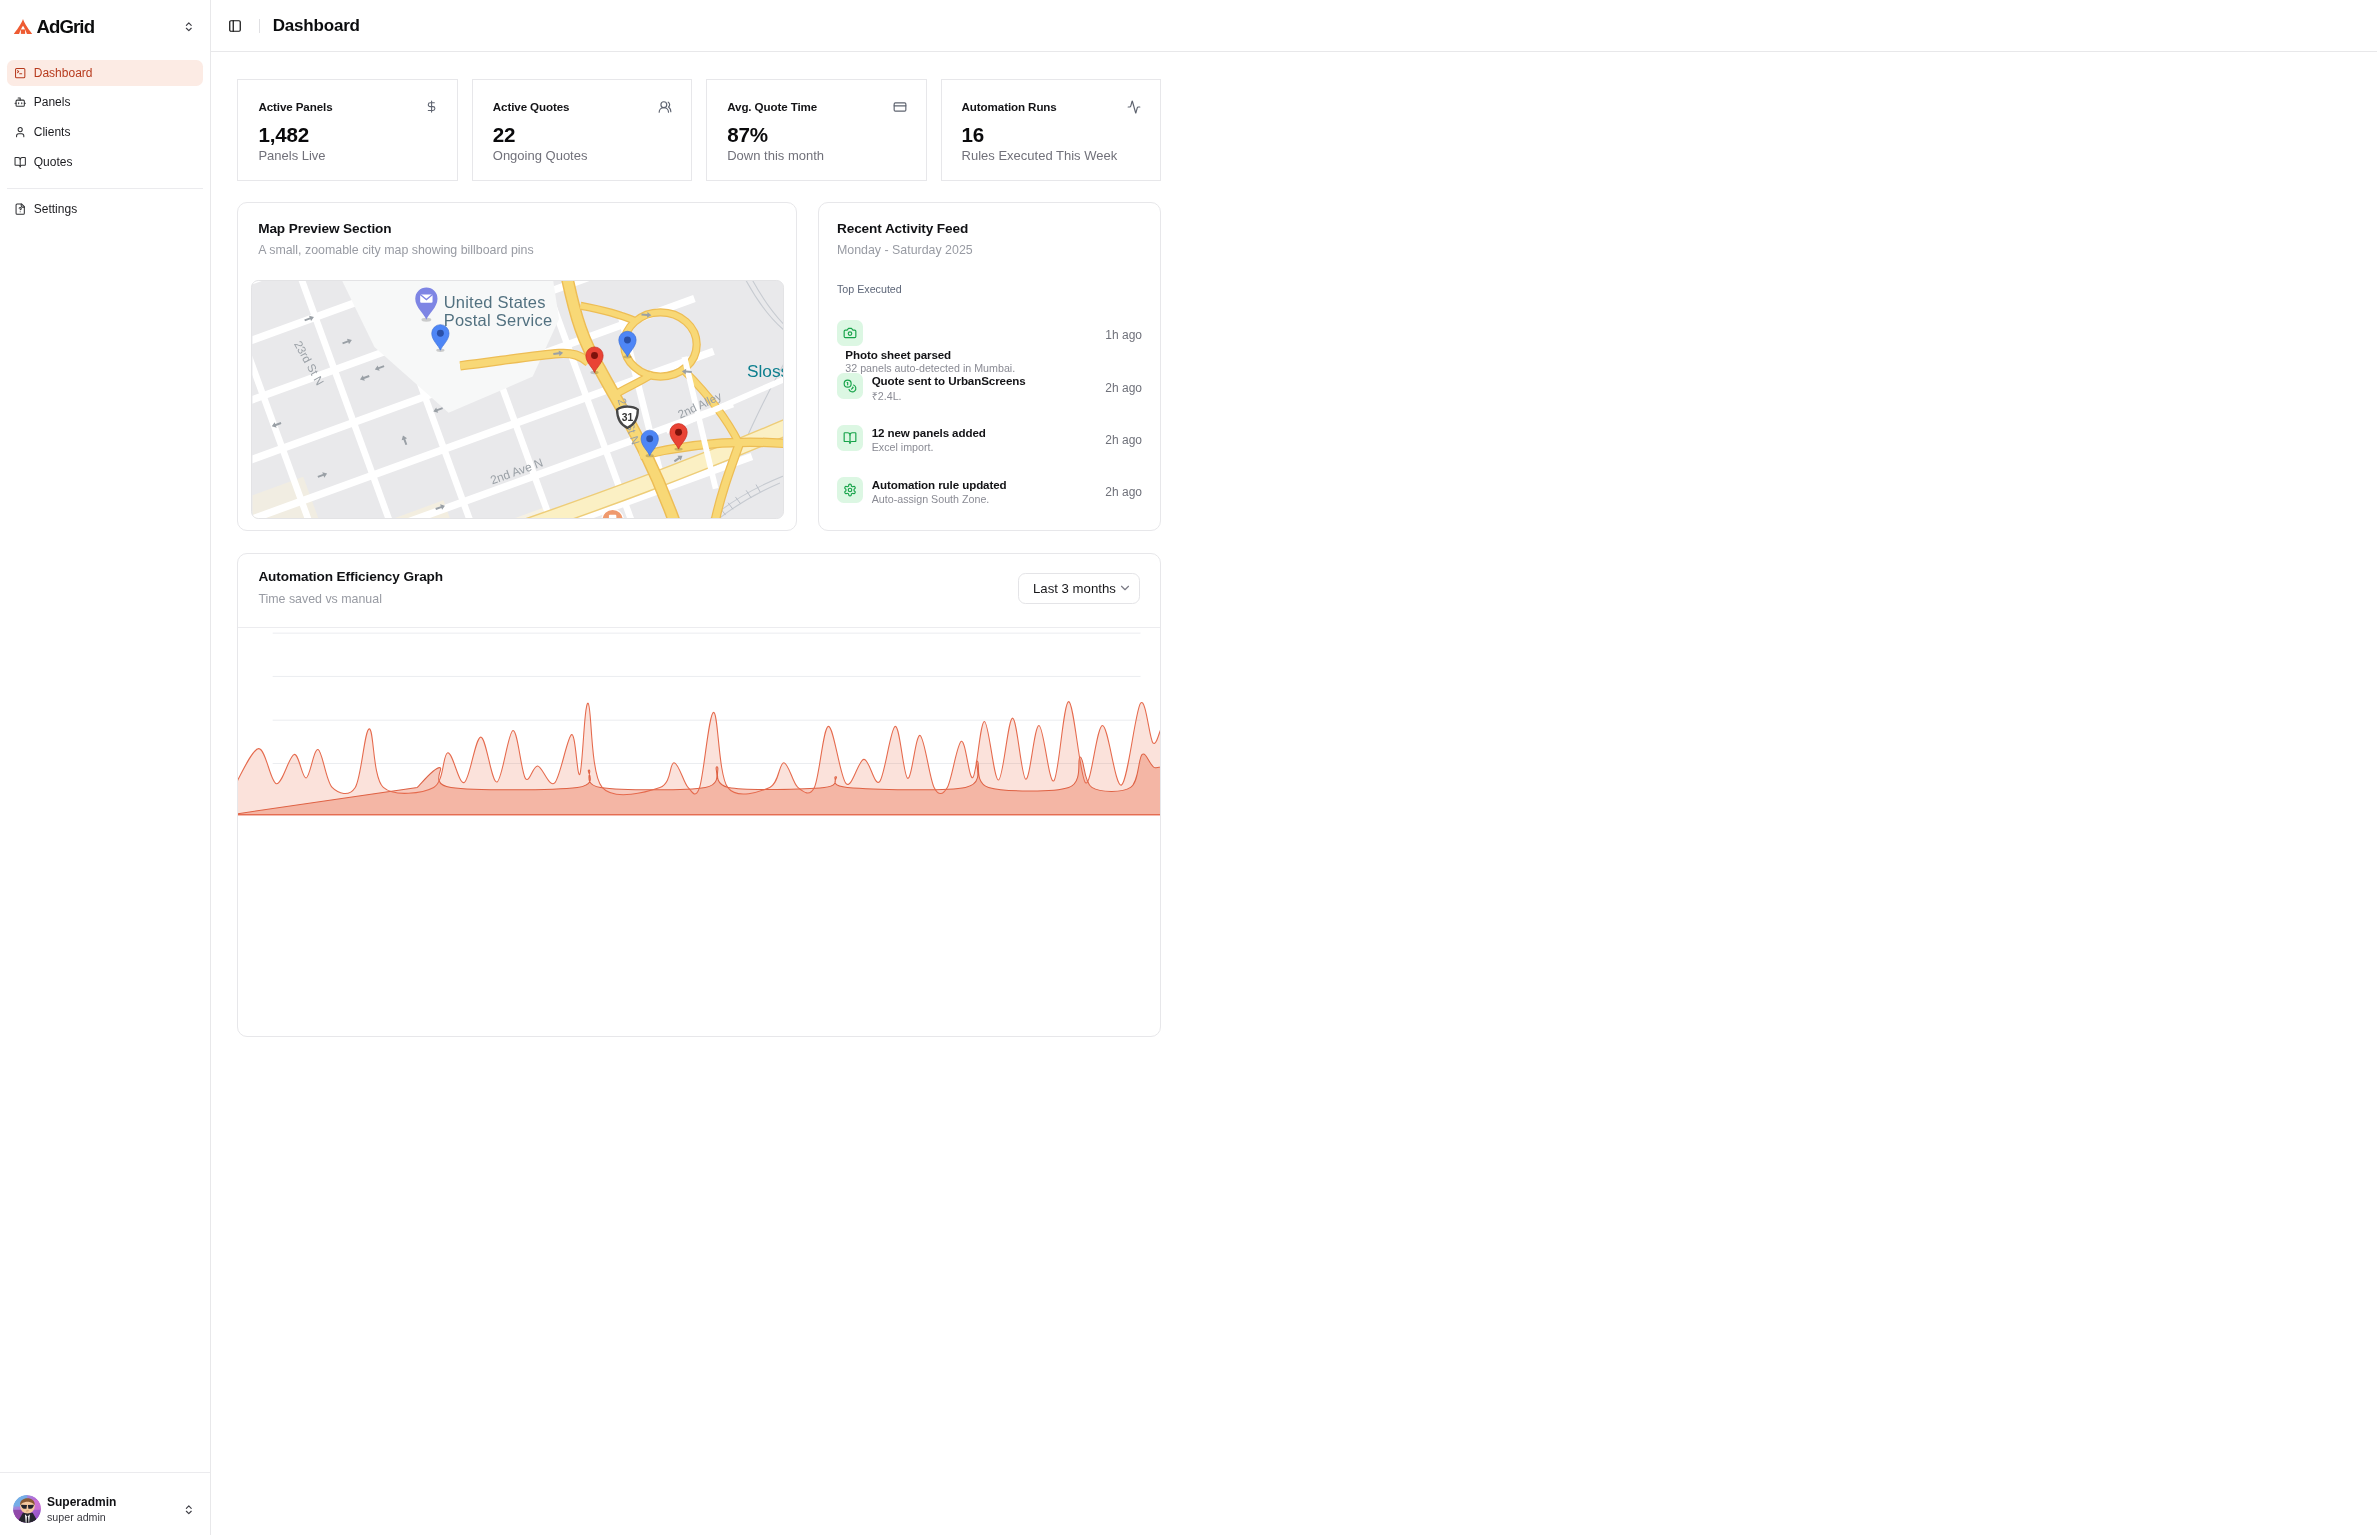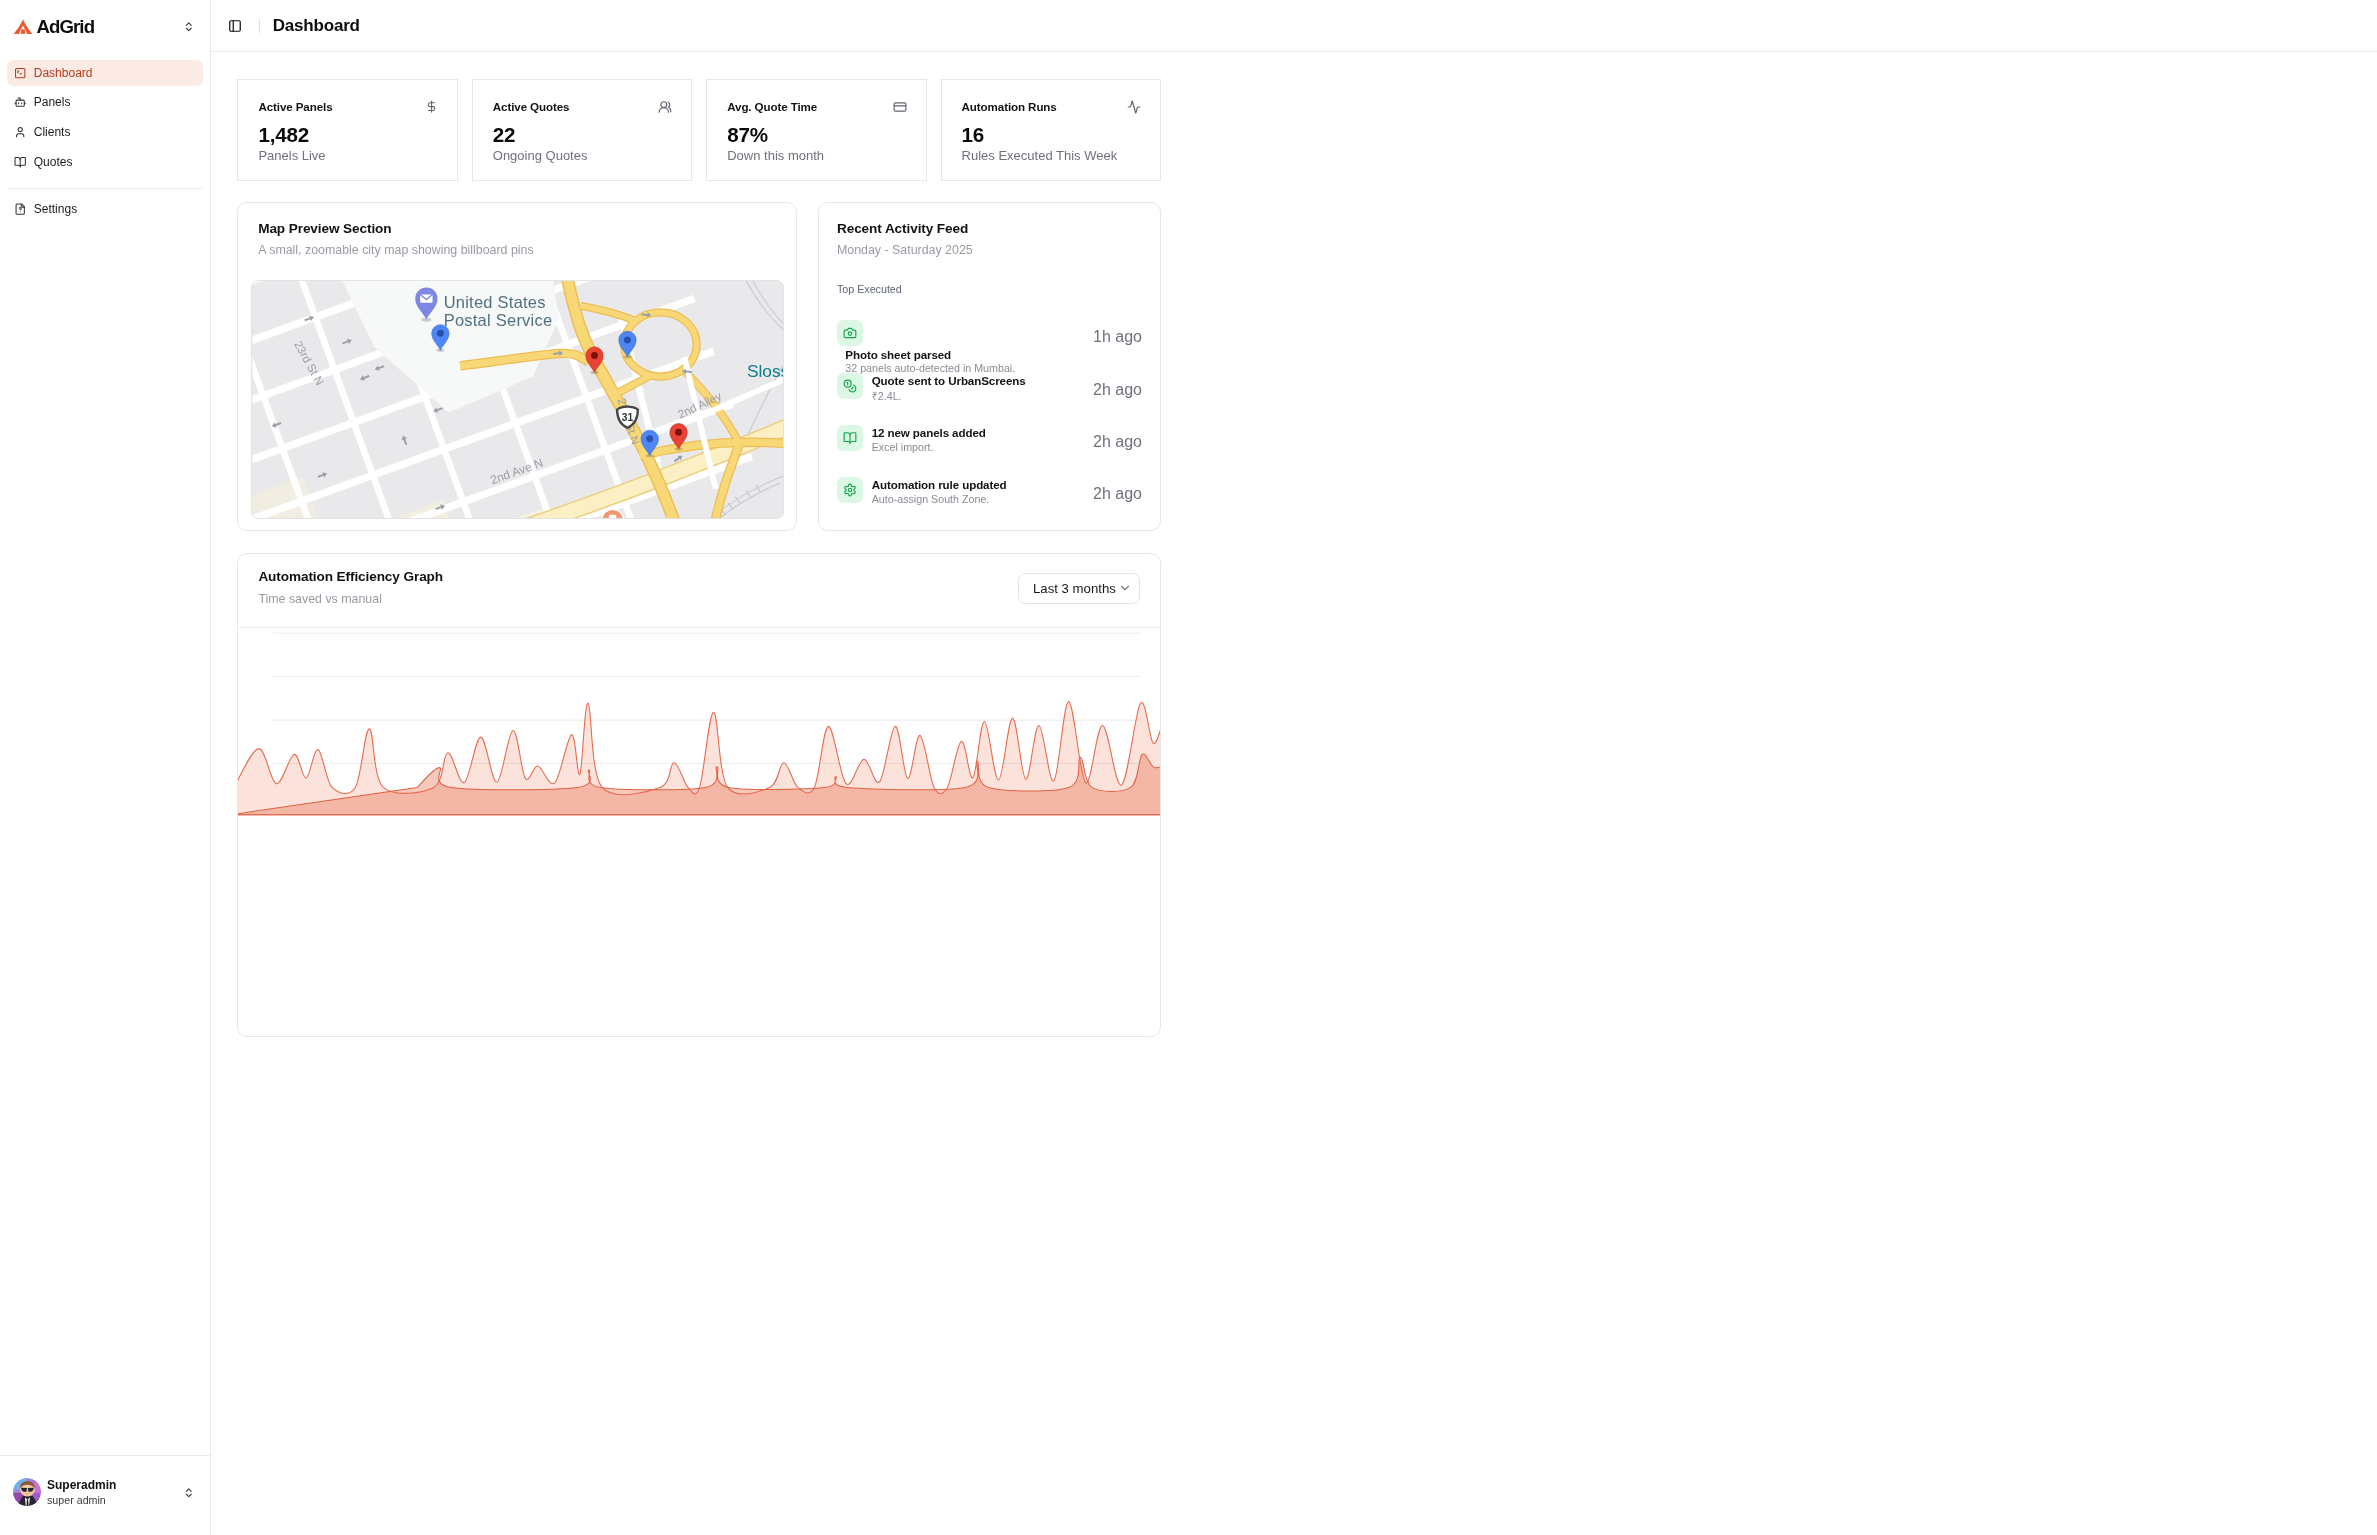--- a/index.html
+++ b/index.html
@@ -10,21 +10,21 @@
 .side-head { height:53px; display:flex; align-items:center; padding:0 13.2px; position:relative; }
 .logo-name { font-size:18.6px; font-weight:800; color:#0c0d0e; letter-spacing:-0.9px; margin-left:3.3px; }
 .side-head .chev { position:absolute; right:15.7px; top:20.6px; }
 .nav { padding:6.6px; }
 .nav-item { height:26.4px; display:flex; align-items:center; gap:7.4px; padding:0 7.4px;
   border-radius:6.6px; font-size:12px; color:#1b1b1f; margin-bottom:3.3px; }
 .nav-item svg { flex:0 0 auto; color:#2f3033; }
 .nav-item.active { background:#fcebe4; color:#b73a1d; }
 .nav-item.active svg { color:#b73a1d; }
 .nav-sep { border-top:0.8px solid #ebebee; margin:13.2px 0 0 0; padding-top:6.6px; }
-.side-foot { position:absolute; left:0; right:0; bottom:0; height:80px; border-top:0.8px solid #ebebee;
+.side-foot { position:absolute; left:0; right:0; bottom:0; height:63px; border-top:0.8px solid #ebebee;
   display:flex; align-items:flex-start; padding:21.5px 13.2px 0 13.2px; }
 .avatar { width:28px; height:28px; border-radius:50%; overflow:hidden; flex:0 0 auto; }
 .foot-txt { margin-left:5.8px; line-height:1.25; }
 .foot-name { font-size:12px; font-weight:700; color:#101114; }
 .foot-role { font-size:10.7px; color:#3a3a40; margin-top:1.7px; }
 .side-foot .chev { position:absolute; right:15.7px; top:31px; }
 .topbar { position:fixed; left:211px; right:0; top:0; height:52px; background:#fff;
   border-bottom:0.8px solid #e8e8ea; display:flex; align-items:center; z-index:4; }
 .topbar .panel-ic { margin-left:17.3px; color:#111; }
 .topbar .vsep { width:0.8px; height:14px; background:#e0e0e3; margin-left:16.5px; }
@@ -47,21 +47,21 @@
 .mapbox { margin-top:23px; border-radius:7.4px; overflow:hidden; border:0.8px solid #e3e3e5;
   height:239px; background:#e9eaec; position:relative; }
 .actcard { height:329px; padding:15.7px 18px 0 18px; }
 .tc-label { font-size:10.7px; font-weight:500; color:#5d6678; margin-top:25.6px; }
 .act-item { display:flex; align-items:flex-start; position:absolute; left:18px; right:18px; }
 .act-ic { width:26.4px; height:26.4px; border-radius:6.6px; background:#dcf7e3; color:#17a34a;
   display:flex; align-items:center; justify-content:center; flex:0 0 auto; }
 .act-body { margin-left:8.3px; padding-top:0px; }
 .act-t { font-size:11.6px; font-weight:700; color:#131316; letter-spacing:-0.1px; padding-top:1.7px; }
 .act-s { font-size:10.7px; color:#8a8b94; margin-top:1.7px; }
-.act-time { position:absolute; right:0; top:8.3px; font-size:16px; color:#6f717a;margin-left:30px; }
+.act-time { position:absolute; right:0; top:8.3px; font-size:12px; color:#6f717a;margin-left:30px; }
 .graphcard { margin-top:22px; height:484px; }
 .graph-hd { padding:13.2px 20px 0 20px; height:74px; border-bottom:0.8px solid #ececef; position:relative; }
 .select { position:absolute; right:20px; top:19px; width:122px; height:31px; border:0.8px solid #e4e4e7;
   border-radius:7.4px; display:flex; align-items:center; padding:0 7.4px 0 14px; }
 .select span { font-size:13.2px; color:#18181b; white-space:nowrap; }
 .select svg { margin-left:auto; color:#7a7a84; }
 .chart { position:absolute; left:0; right:0; top:75px; height:354px; overflow:hidden; }
 </style>
 </head>
 <body>

